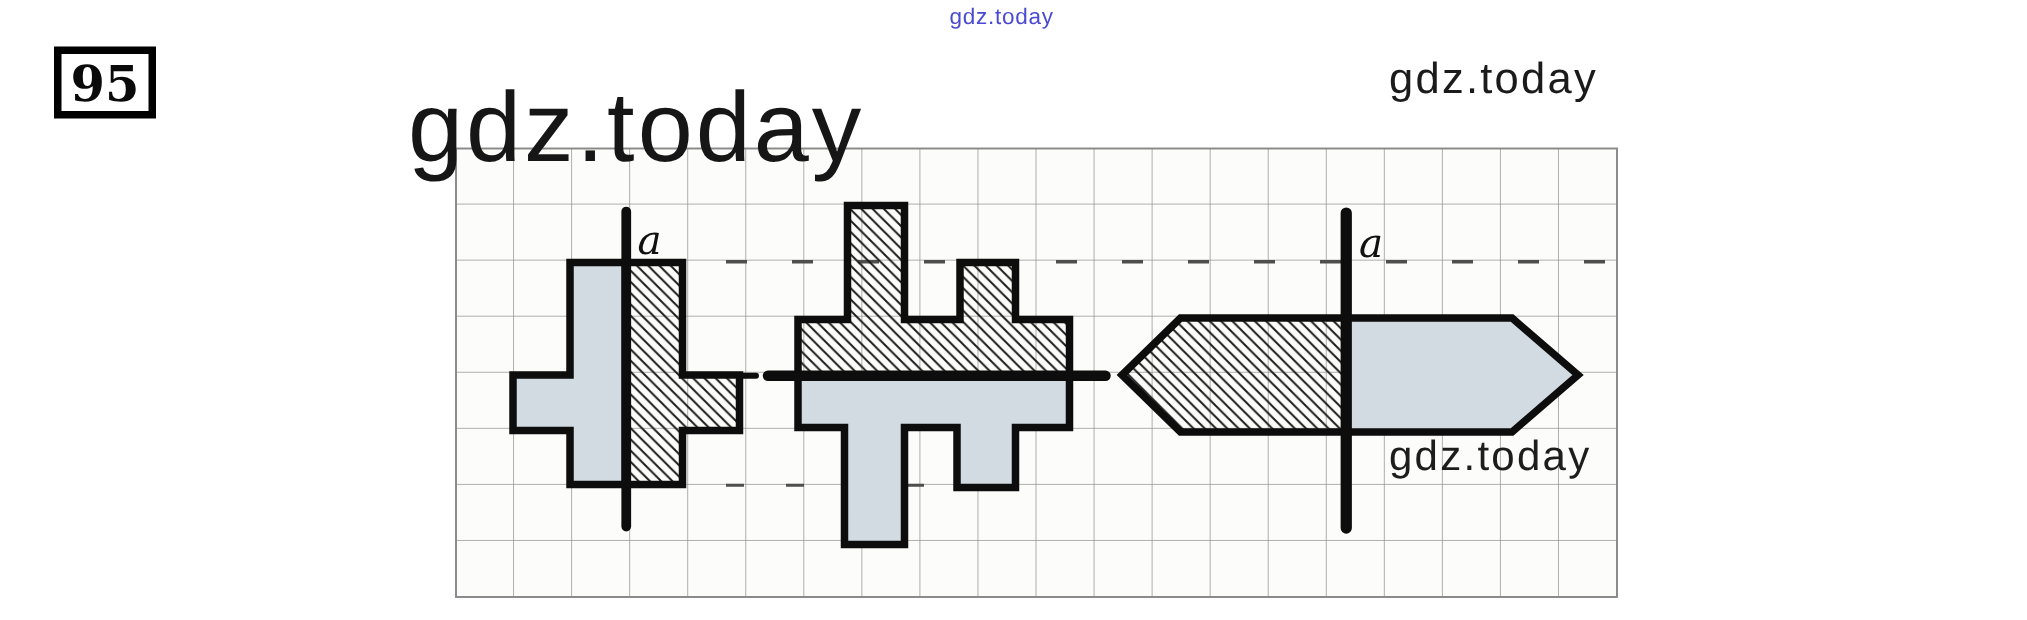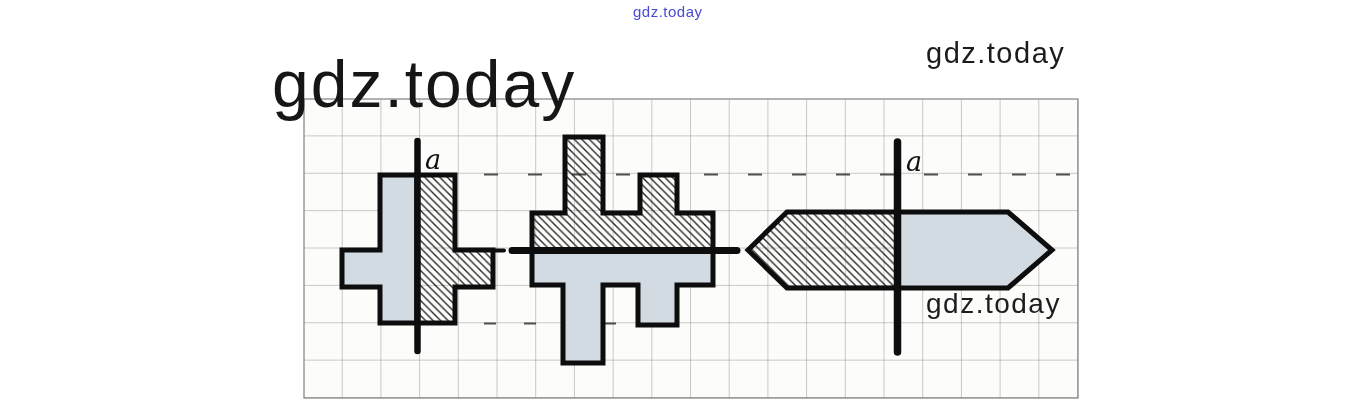--- a/index.html
+++ b/index.html
@@ -71,20 +71,23 @@
     <g>
       <path d="M897,212 H1008 L1052,250 L1008,288 H897 Z" fill="#d2dbe2" stroke="#0d0d0d" stroke-width="5" stroke-linejoin="miter"></path>
       <path d="M748,250 L787,212 H897 V288 H787 Z" fill="url(#hatch)" stroke="#0d0d0d" stroke-width="5" stroke-linejoin="miter"></path>
       <line x1="897.5" y1="142" x2="897.5" y2="352" stroke="#0d0d0d" stroke-width="7.5" stroke-linecap="round"></line>
       <text class="axis-label" x="906" y="171">a</text>
     </g>
   </svg>
 
   <a class="site-link" href="#">gdz.today</a>
 
+  <div class="ex-badge">
+    <span>95</span>
+  </div>
 
   <div class="wm wm-big">gdz.today</div>
 
   <div class="wm wm-tr">gdz.today</div>
 
   <div class="wm wm-br">gdz.today</div>
 
 </div>
 
 </body></html>

